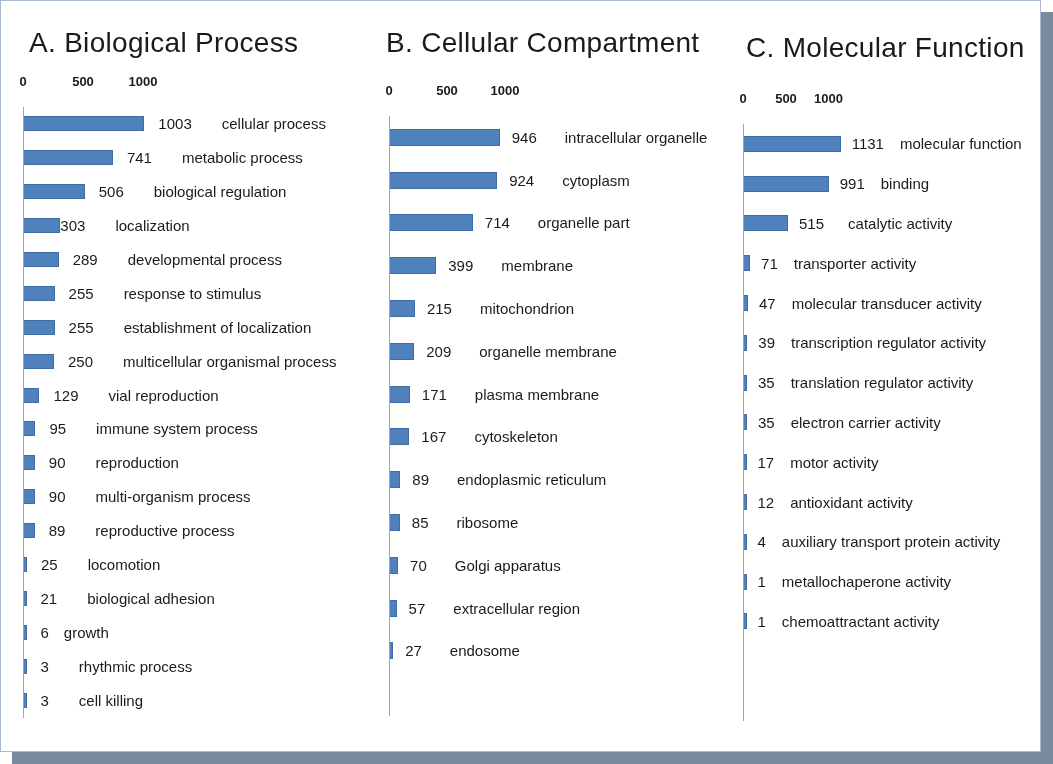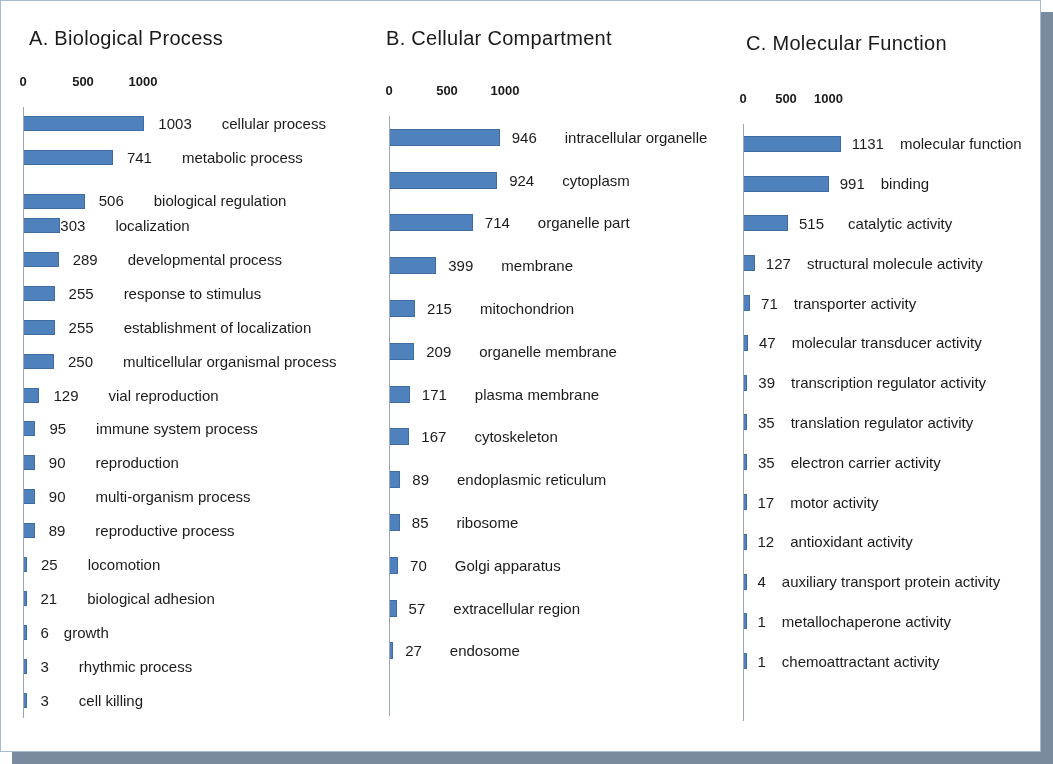--- a/index.html
+++ b/index.html
@@ -6,21 +6,21 @@
     margin:0;padding:0;width:1053px;height:764px;background:#ffffff;
     overflow:hidden;font-family:"Liberation Sans",sans-serif;
   }
   .slide{
     position:absolute;top:0;left:0;width:1041px;height:752px;
     background:#ffffff;border:1px solid #a9b9cf;box-sizing:border-box;
     box-shadow:12px 12px 0 #7a8ba0;
   }
   .panel{position:absolute;top:0;height:100%;}
   .chart-title{
-    position:absolute;margin:0;font-size:20px;font-weight:400;
+    position:absolute;margin:0;font-size:28px;font-weight:400;
     color:#1a1a1a;white-space:nowrap;letter-spacing:0.3px;
   }
   .tick{
     position:absolute;transform:translateX(-50%);
     font-size:13px;font-weight:600;color:#1b1b1b;white-space:nowrap;
   }
   .rows{position:absolute;border-left:1px solid #98a6b8;}
   .bar-row{display:flex;align-items:center;}
   .bar{
     flex:none;background:#4f81bd;border:1px solid #3f6da3;border-left:none;
@@ -45,21 +45,21 @@
         <div class="bar-row" style="height: 33.9px;">
           <div class="bar" style="width: 120.36px; height: 15px; background: rgb(79, 129, 189); border-color: rgb(63, 109, 163);"></div>
           <span class="bar-value" style="margin-left: 14px; text-align: center;">1003</span>
           <span class="bar-label" style="margin-left: 30px;">cellular process</span>
         </div>
         <div class="bar-row" style="height: 33.9px;">
           <div class="bar" style="width: 88.92px; height: 15px; background: rgb(79, 129, 189); border-color: rgb(63, 109, 163);"></div>
           <span class="bar-value" style="margin-left: 14px;">741</span>
           <span class="bar-label" style="margin-left: 30px;">metabolic process</span>
         </div>
-        <div class="bar-row" style="height: 33.9px; align-items: flex-end;">
+        <div class="bar-row" style="height: 33.9px;">
           <div class="bar" style="width: 60.72px; height: 15px; background: rgb(79, 129, 189); border-color: rgb(63, 109, 163);"></div>
           <span class="bar-value" style="margin-left: 14px;">506</span>
           <span class="bar-label" style="margin-left: 30px;">biological regulation</span>
         </div>
         <div class="bar-row" style="height: 33.9px;">
           <div class="bar" style="width: 36.36px; height: 15px; background: rgb(79, 129, 189); border-color: rgb(63, 109, 163);"></div>
           <span class="bar-value" style="">303</span>
           <span class="bar-label" style="margin-left: 30px;">localization</span>
         </div>
         <div class="bar-row" style="height: 33.9px;">
@@ -228,25 +228,20 @@
           <div class="bar" style="width: 84.7305px; height: 16px; background: rgb(79, 129, 189); border-color: rgb(63, 109, 163);"></div>
           <span class="bar-value" style="margin-left: 11px;">991</span>
           <span class="bar-label" style="margin-left: 16px;">binding</span>
         </div>
         <div class="bar-row" style="height: 39.8px;">
           <div class="bar" style="width: 44.0325px; height: 16px; background: rgb(79, 129, 189); border-color: rgb(63, 109, 163);"></div>
           <span class="bar-value" style="margin-left: 11px;">515</span>
           <span class="bar-label" style="margin-left: 24px;">catalytic activity</span>
         </div>
         <div class="bar-row" style="height: 39.8px;">
-          <div class="bar" style="width: 10.8585px; height: 16px; background: rgb(79, 129, 189); border-color: rgb(63, 109, 163);"></div>
-          <span class="bar-value" style="margin-left: 11px;">127</span>
-          <span class="bar-label" style="margin-left: 16px;">structural molecule activity</span>
-        </div>
-        <div class="bar-row" style="height: 39.8px;">
           <div class="bar" style="width: 6.0705px; height: 16px; background: rgb(79, 129, 189); border-color: rgb(63, 109, 163);"></div>
           <span class="bar-value" style="margin-left: 11px;">71</span>
           <span class="bar-label" style="margin-left: 16px;">transporter activity</span>
         </div>
         <div class="bar-row" style="height: 39.8px;">
           <div class="bar" style="width: 4.0185px; height: 16px; background: rgb(79, 129, 189); border-color: rgb(63, 109, 163);"></div>
           <span class="bar-value" style="margin-left: 11px;">47</span>
           <span class="bar-label" style="margin-left: 16px;">molecular transducer activity</span>
         </div>
         <div class="bar-row" style="height: 39.8px;">

